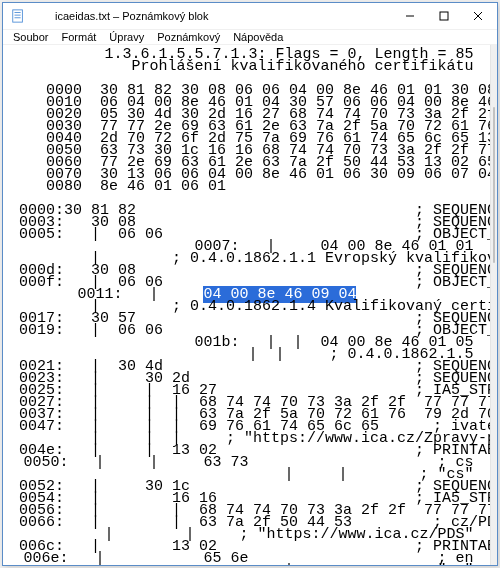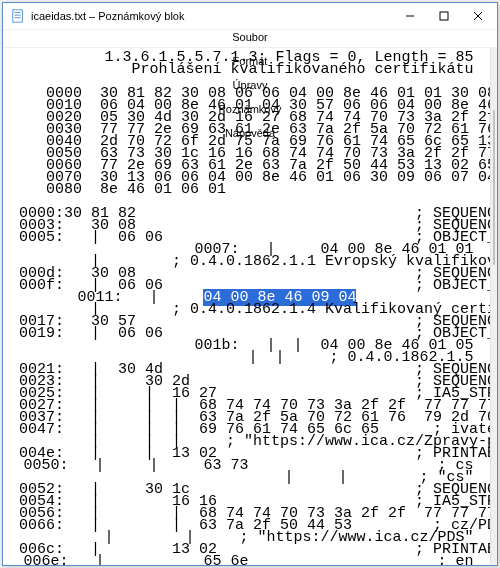--- a/index.html
+++ b/index.html
@@ -34,45 +34,45 @@
     align-items: center;
     gap: 6px;
   }
   .app-icon {
     width: 14px; height: 14px;
     display: inline-block;
   }
   .title-text {
     font-size: 11px;
     color: #000;
+    margin-left: 24px;
   }
   .win-controls {
     display: flex;
   }
   .win-btn {
     width: 34px;
     height: 26px;
     display: flex;
     align-items: center;
     justify-content: center;
     font-size: 10px;
     color: #333;
     cursor: default;
   }
   .win-btn svg { display:block; }
   .menubar {
     height: 18px;
     display: flex;
     align-items: center;
-    gap: 10px;
+    gap: 1px;
     padding: 0 4px;
     font-size: 11px;
     background: #fff;
     border-bottom: 1px solid #f0f0f0;
-    flex-direction: column;
   }
   .menu-item {
     padding: 1px 6px;
     cursor: default;
   }
   .content-wrap {
     position: relative;
     flex: 1 1 auto;
     display: flex;
     overflow: hidden;

